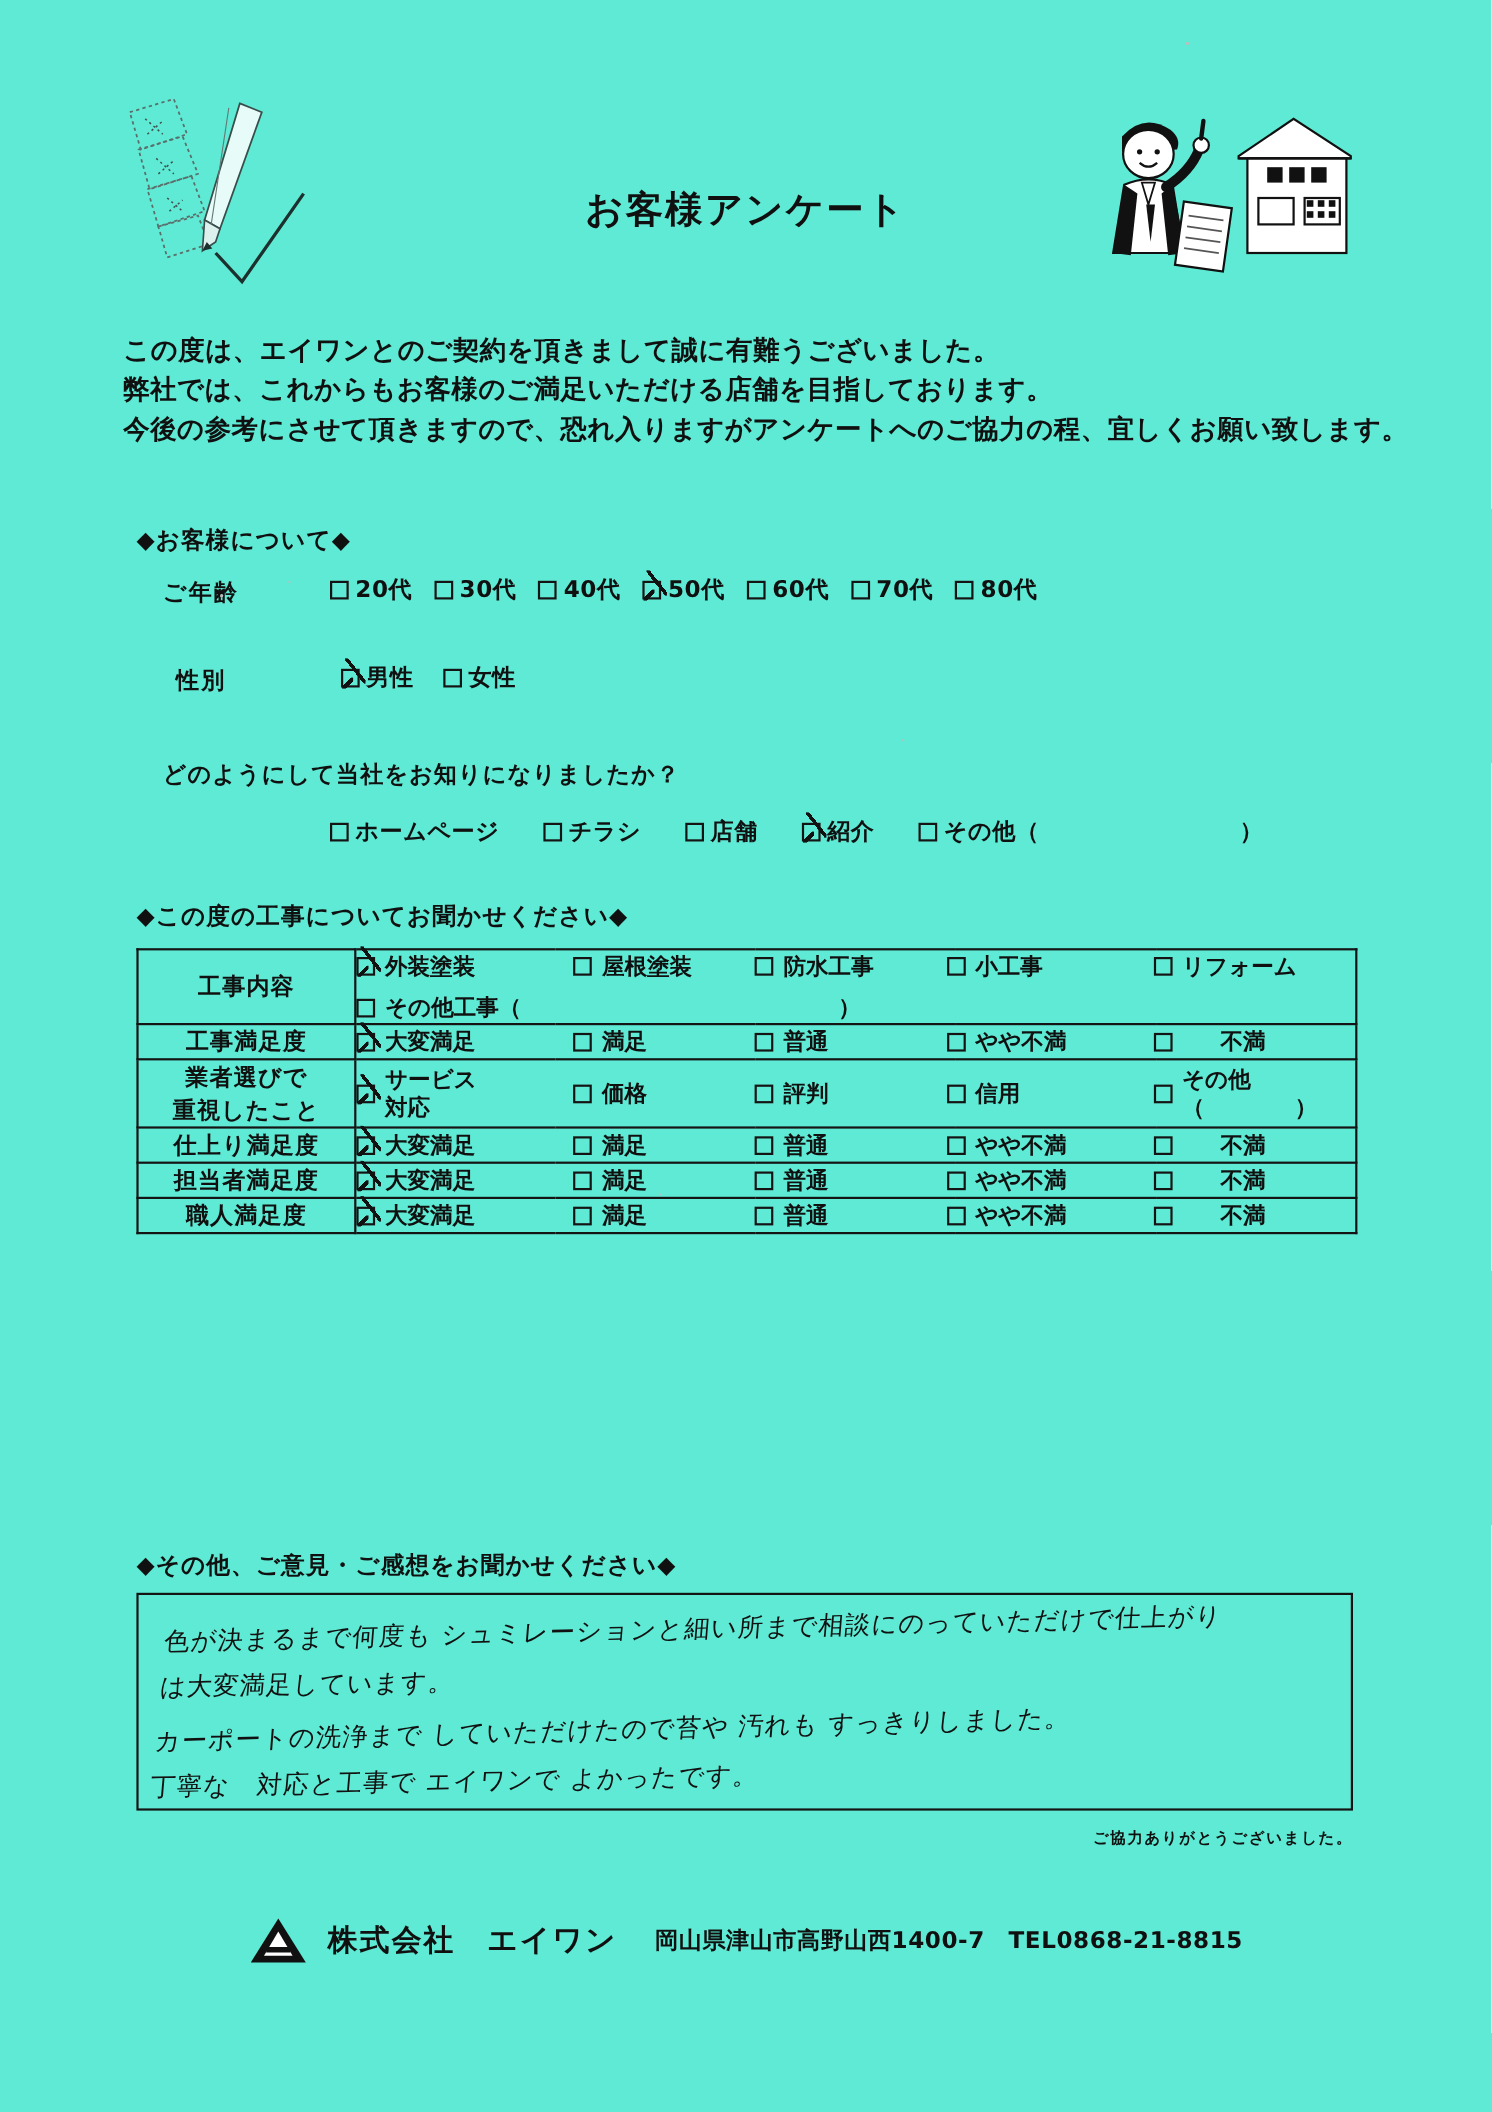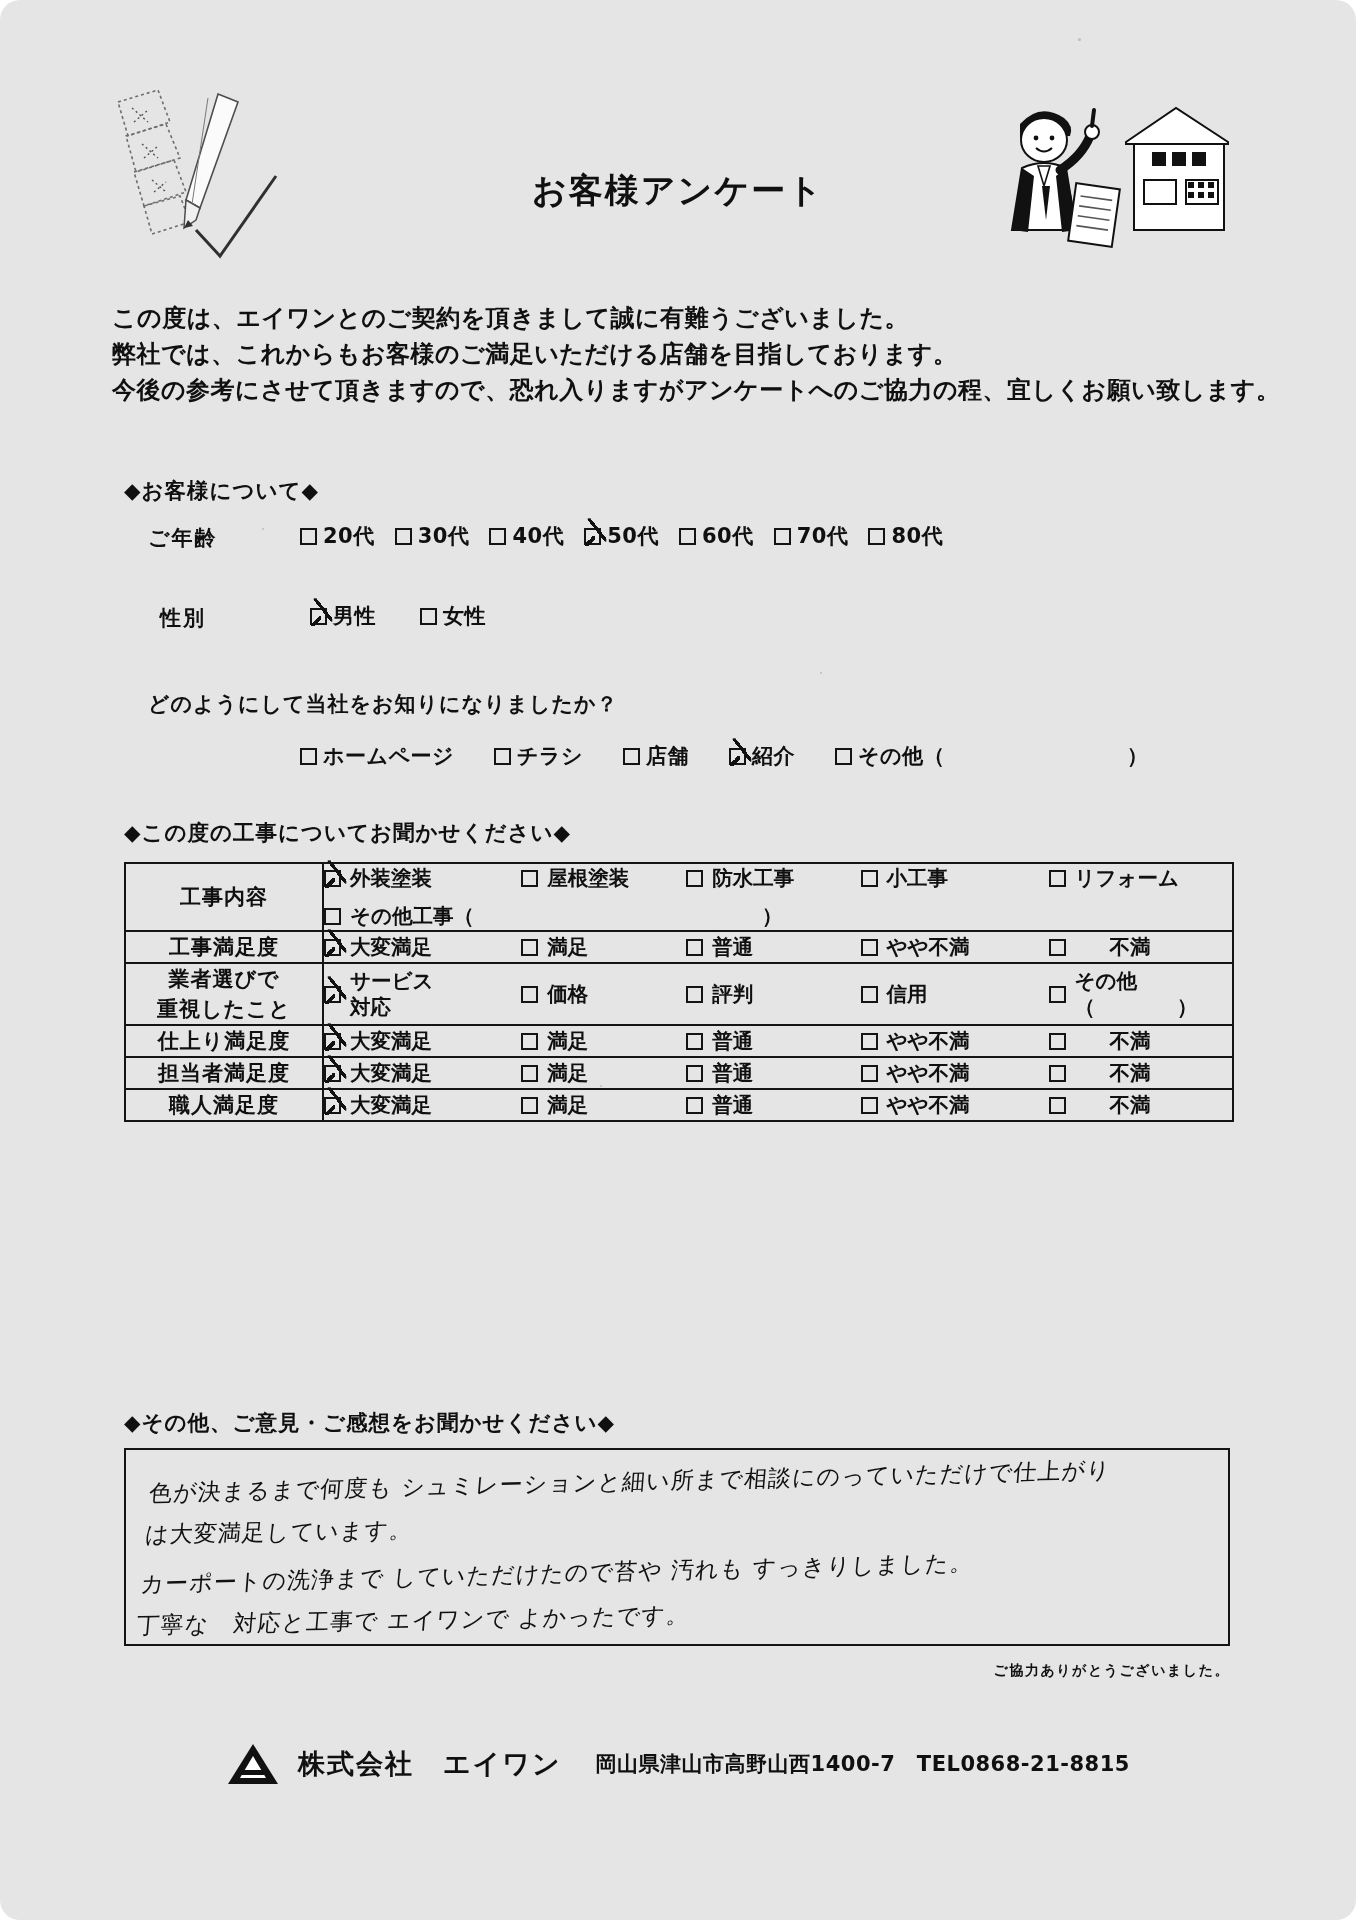--- a/index.html
+++ b/index.html
@@ -12,22 +12,21 @@
     height: 1920px;
     position: relative;
     font-family: "DejaVu Sans", "Liberation Sans", sans-serif;
     color: #101010;
     overflow: hidden;
   }
 
   .page {
     position: absolute;
     inset: 0;
-    background: #e5e5e5;
-    border-radius: 20px;
+    background: #5eead4;
   }
 
   
   .header {
     position: absolute;
     top: 60px;
     left: 0;
     width: 100%;
     height: 200px;
   }
@@ -96,21 +95,21 @@
   #lbl-gender { top: 604px; left: 160px; }
 
   .opts {
     position: absolute;
     display: flex;
     align-items: center;
     font-size: 21px;
     font-weight: bold;
   }
   #age-opts    { top: 522px; left: 300px; gap: 20px; }
-  #gender-opts { top: 602px; left: 310px; gap: 44px; }
+  #gender-opts { top: 602px; left: 310px; gap: 27px; }
   #know-opts   { top: 742px; left: 300px; gap: 40px; }
 
   .q-text {
     position: absolute;
     top: 690px;
     left: 148px;
     font-size: 21px;
     font-weight: bold;
     letter-spacing: 1px;
   }

